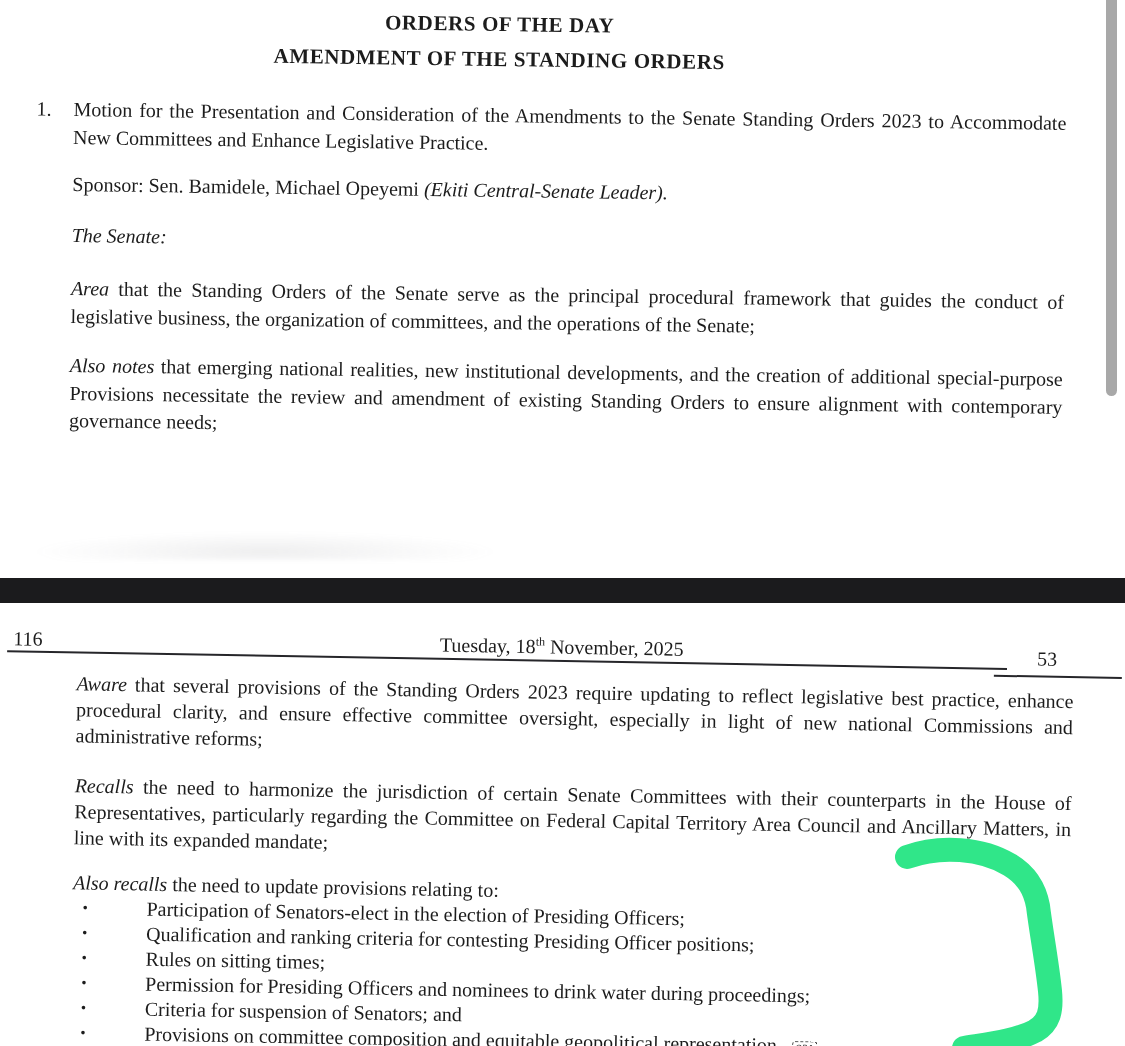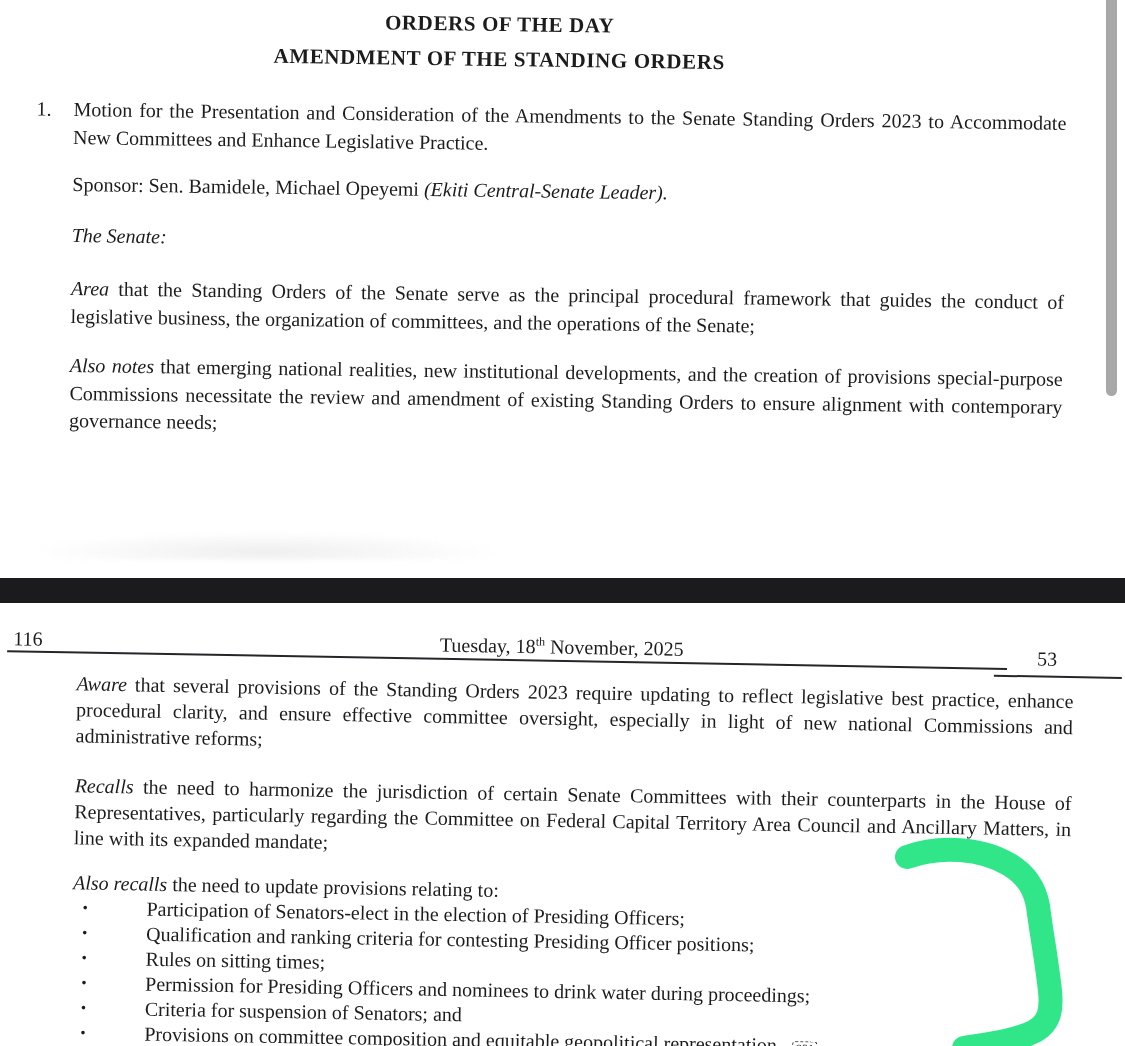--- a/index.html
+++ b/index.html
@@ -82,21 +82,21 @@
         <span class="item-num">1.</span>
         <p class="item-text">Motion for the Presentation and Consideration of the Amendments to the Senate Standing Orders 2023 to Accommodate New Committees and Enhance Legislative Practice.</p>
       </div>
 
       <p class="para sponsor"><span>Sponsor: Sen. Bamidele, Michael Opeyemi </span><span class="it">(Ekiti Central-Senate Leader).</span></p>
 
       <p class="para senate-label">The Senate:</p>
 
       <p class="para p-notes"><span class="it">Area</span><span> that the Standing Orders of the Senate serve as the principal procedural framework that guides the conduct of legislative business, the organization of committees, and the operations of the Senate;</span></p>
 
-      <p class="para p-alsonotes"><span class="it">Also notes</span><span> that emerging national realities, new institutional developments, and the creation of provisions special-purpose Commissions necessitate the review and amendment of existing Standing Orders to ensure alignment with contemporary governance needs;</span></p>
+      <p class="para p-alsonotes"><span class="it">Also notes</span><span> that emerging national realities, new institutional developments, and the creation of additional special-purpose Provisions necessitate the review and amendment of existing Standing Orders to ensure alignment with contemporary governance needs;</span></p>
     </div>
     <div class="smudge"></div>
   </div>
 
   <div class="divider" style="background: rgb(27, 27, 29);"></div>
 
   <div class="page-bottom">
     <div class="rot-bottom">
 
       <span class="pnum-left">116</span>

